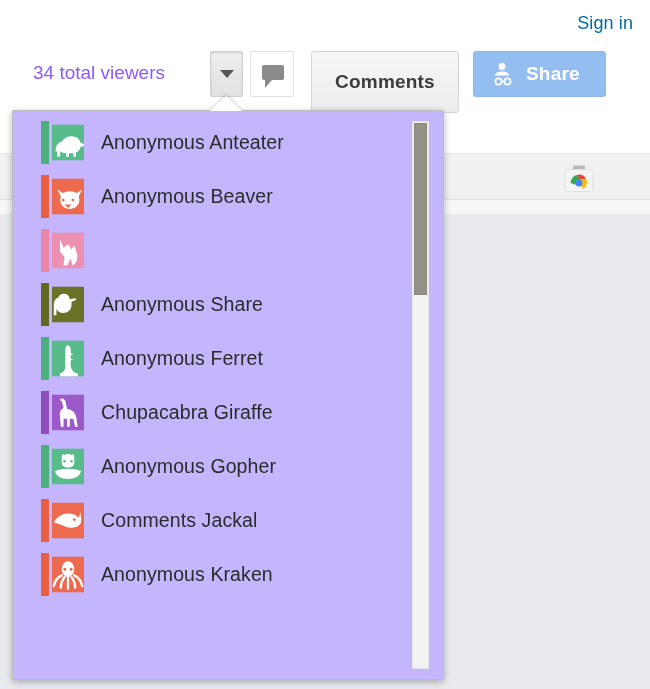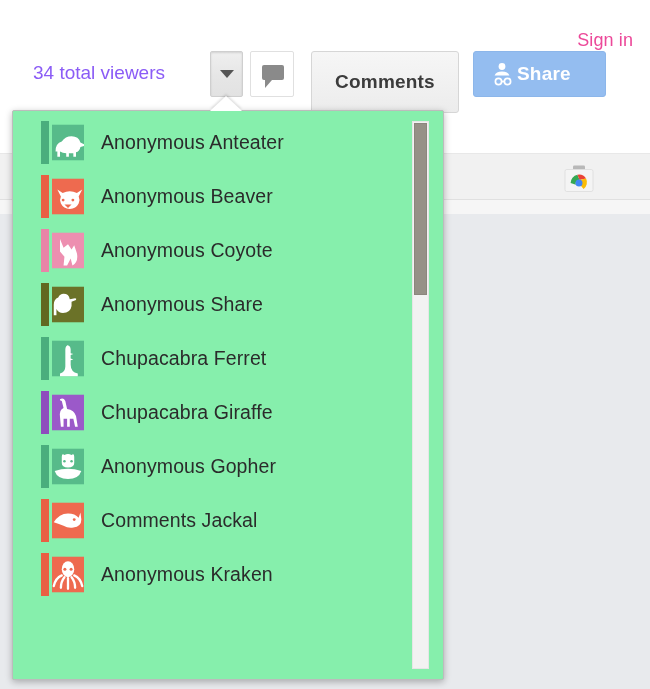--- a/index.html
+++ b/index.html
@@ -56,23 +56,23 @@
     left: 563px;
     top: 164px;
     width: 32px;
     height: 30px;
   }
 
   
   .signin-link {
     position: absolute;
     right: 17px;
-    top: 30px;
+    top: 13px;
     font-size: 18px;
-    color: #ec4899;
+    color: #0369a1;
     letter-spacing: 0.1px;
     cursor: pointer;
     white-space: nowrap;
   }
 
   .viewers-label {
     position: absolute;
     left: 33px;
     top: 62px;
     font-size: 19px;
@@ -176,35 +176,35 @@
     align-items: center;
     cursor: pointer;
   }
   .share-button .share-icon {
     margin-left: 17px;
     width: 26px;
     height: 26px;
     flex: none;
   }
   .share-button .share-label {
-    margin-left: 0;
+    margin-left: 9px;
     font-size: 19px;
     font-weight: bold;
     color: #ffffff;
     letter-spacing: 0.2px;
   }
 
   
   .viewers-popup {
     position: absolute;
     left: 12px;
     top: 110px;
     width: 432px;
     height: 570px;
-    background: #86efac;
+    background: #c4b5fd;
     border: 1px solid #bcbcbc;
     border-radius: 2px;
     box-sizing: border-box;
     box-shadow: 0 2px 7px rgba(0,0,0,0.28);
     overflow: hidden;
   }
   
   .popup-pointer {
     position: absolute;
     left: 210px;
@@ -376,21 +376,20 @@
       <div class="viewer-row">
         <span class="avatar">
           <span class="stripe" style="background: rgb(232, 132, 167);"></span>
           <span class="tile">
             <svg viewBox="0 0 36 40" preserveAspectRatio="xMidYMid meet">
               <rect x="0" y="0" width="36" height="40" fill="#ed8fb0"></rect>
               <path d="M9 7 l4 10 l5-4 l4 6 l3-5 l3 9 q2 10-5 14 l-2-8 l-4 8 l-4 0 l1-10 l-5-6 z" fill="#fff"></path>
             </svg>
           </span>
         </span>
-        <span class="viewer-name">Anonymous Coyote</span>
       </div>
       <div class="viewer-row">
         <span class="avatar">
           <span class="stripe" style="background: rgb(97, 104, 32);"></span>
           <span class="tile">
             <svg viewBox="0 0 36 40" preserveAspectRatio="xMidYMid meet">
               <rect x="0" y="0" width="36" height="40" fill="#6b7228"></rect>
               <path d="M13 8 q6 0 7 6 l6-1 q2 0 1 2 l-5 2 q1 10-6 12 q-8 2-11-4 l0 7 l-3 0 l0-12 q0-6 5-8 q2-4 6-4 z" fill="#fff"></path>
             </svg>
           </span>
@@ -400,21 +399,21 @@
       <div class="viewer-row">
         <span class="avatar">
           <span class="stripe" style="background: rgb(74, 174, 125);"></span>
           <span class="tile">
             <svg viewBox="0 0 36 40" preserveAspectRatio="xMidYMid meet">
               <rect x="0" y="0" width="36" height="40" fill="#57bb8a"></rect>
               <path d="M16 5 q5 0 5 5 l0 4 l3 1 l-3 1 l0 4 l3 1 l-3 1 l0 5 q0 8 8 10 l0 3 l-20 0 l0-3 q6-2 6-8 l0-19 q0-5 4-5 z" fill="#fff"></path>
             </svg>
           </span>
         </span>
-        <span class="viewer-name">Chupacabra Ferret</span>
+        <span class="viewer-name">Anonymous Ferret</span>
       </div>
       <div class="viewer-row">
         <span class="avatar">
           <span class="stripe" style="background: rgb(142, 76, 189);"></span>
           <span class="tile">
             <svg viewBox="0 0 36 40" preserveAspectRatio="xMidYMid meet">
               <rect x="0" y="0" width="36" height="40" fill="#9b59c9"></rect>
               <path d="M9 5 q4-2 6 2 l2 9 q8 1 10 8 l2 12 l-3 0 l-2-9 l-4 0 l0 9 l-3 0 l0-9 l-4 0 l0 9 l-3 0 l-1-11 q-1-8 4-10 l-2-8 q-3-1-2-2 z" fill="#fff"></path>
             </svg>
           </span>

